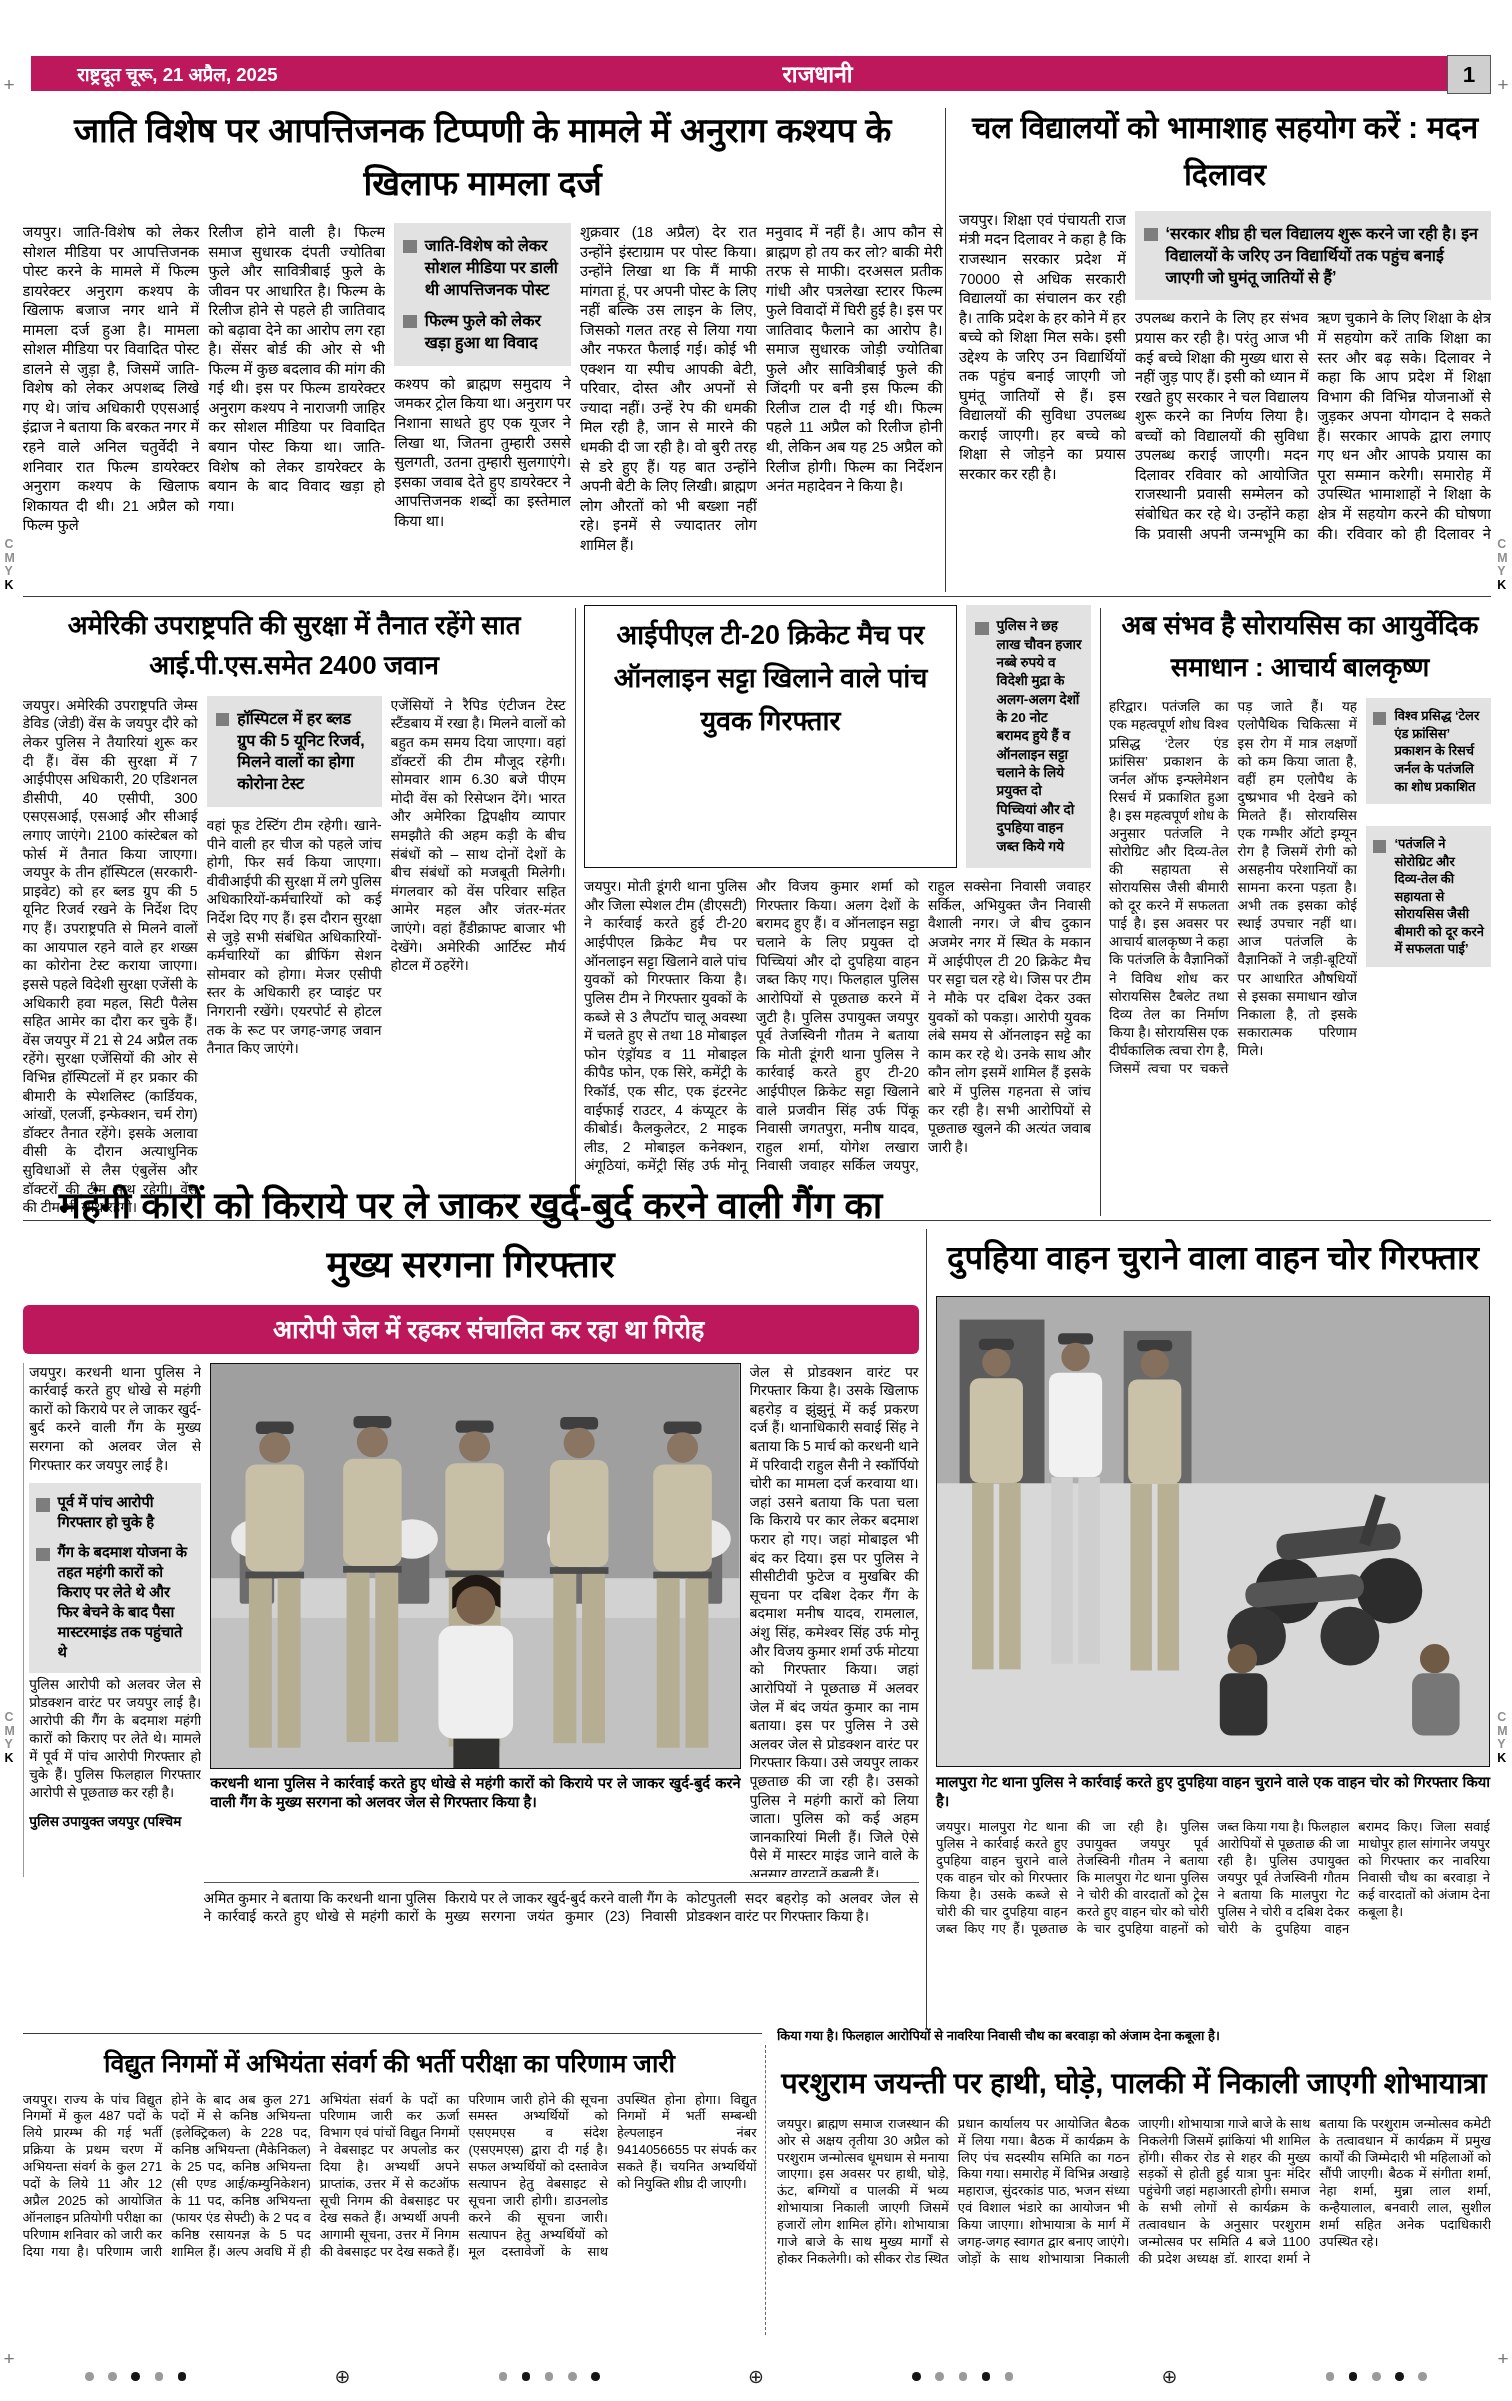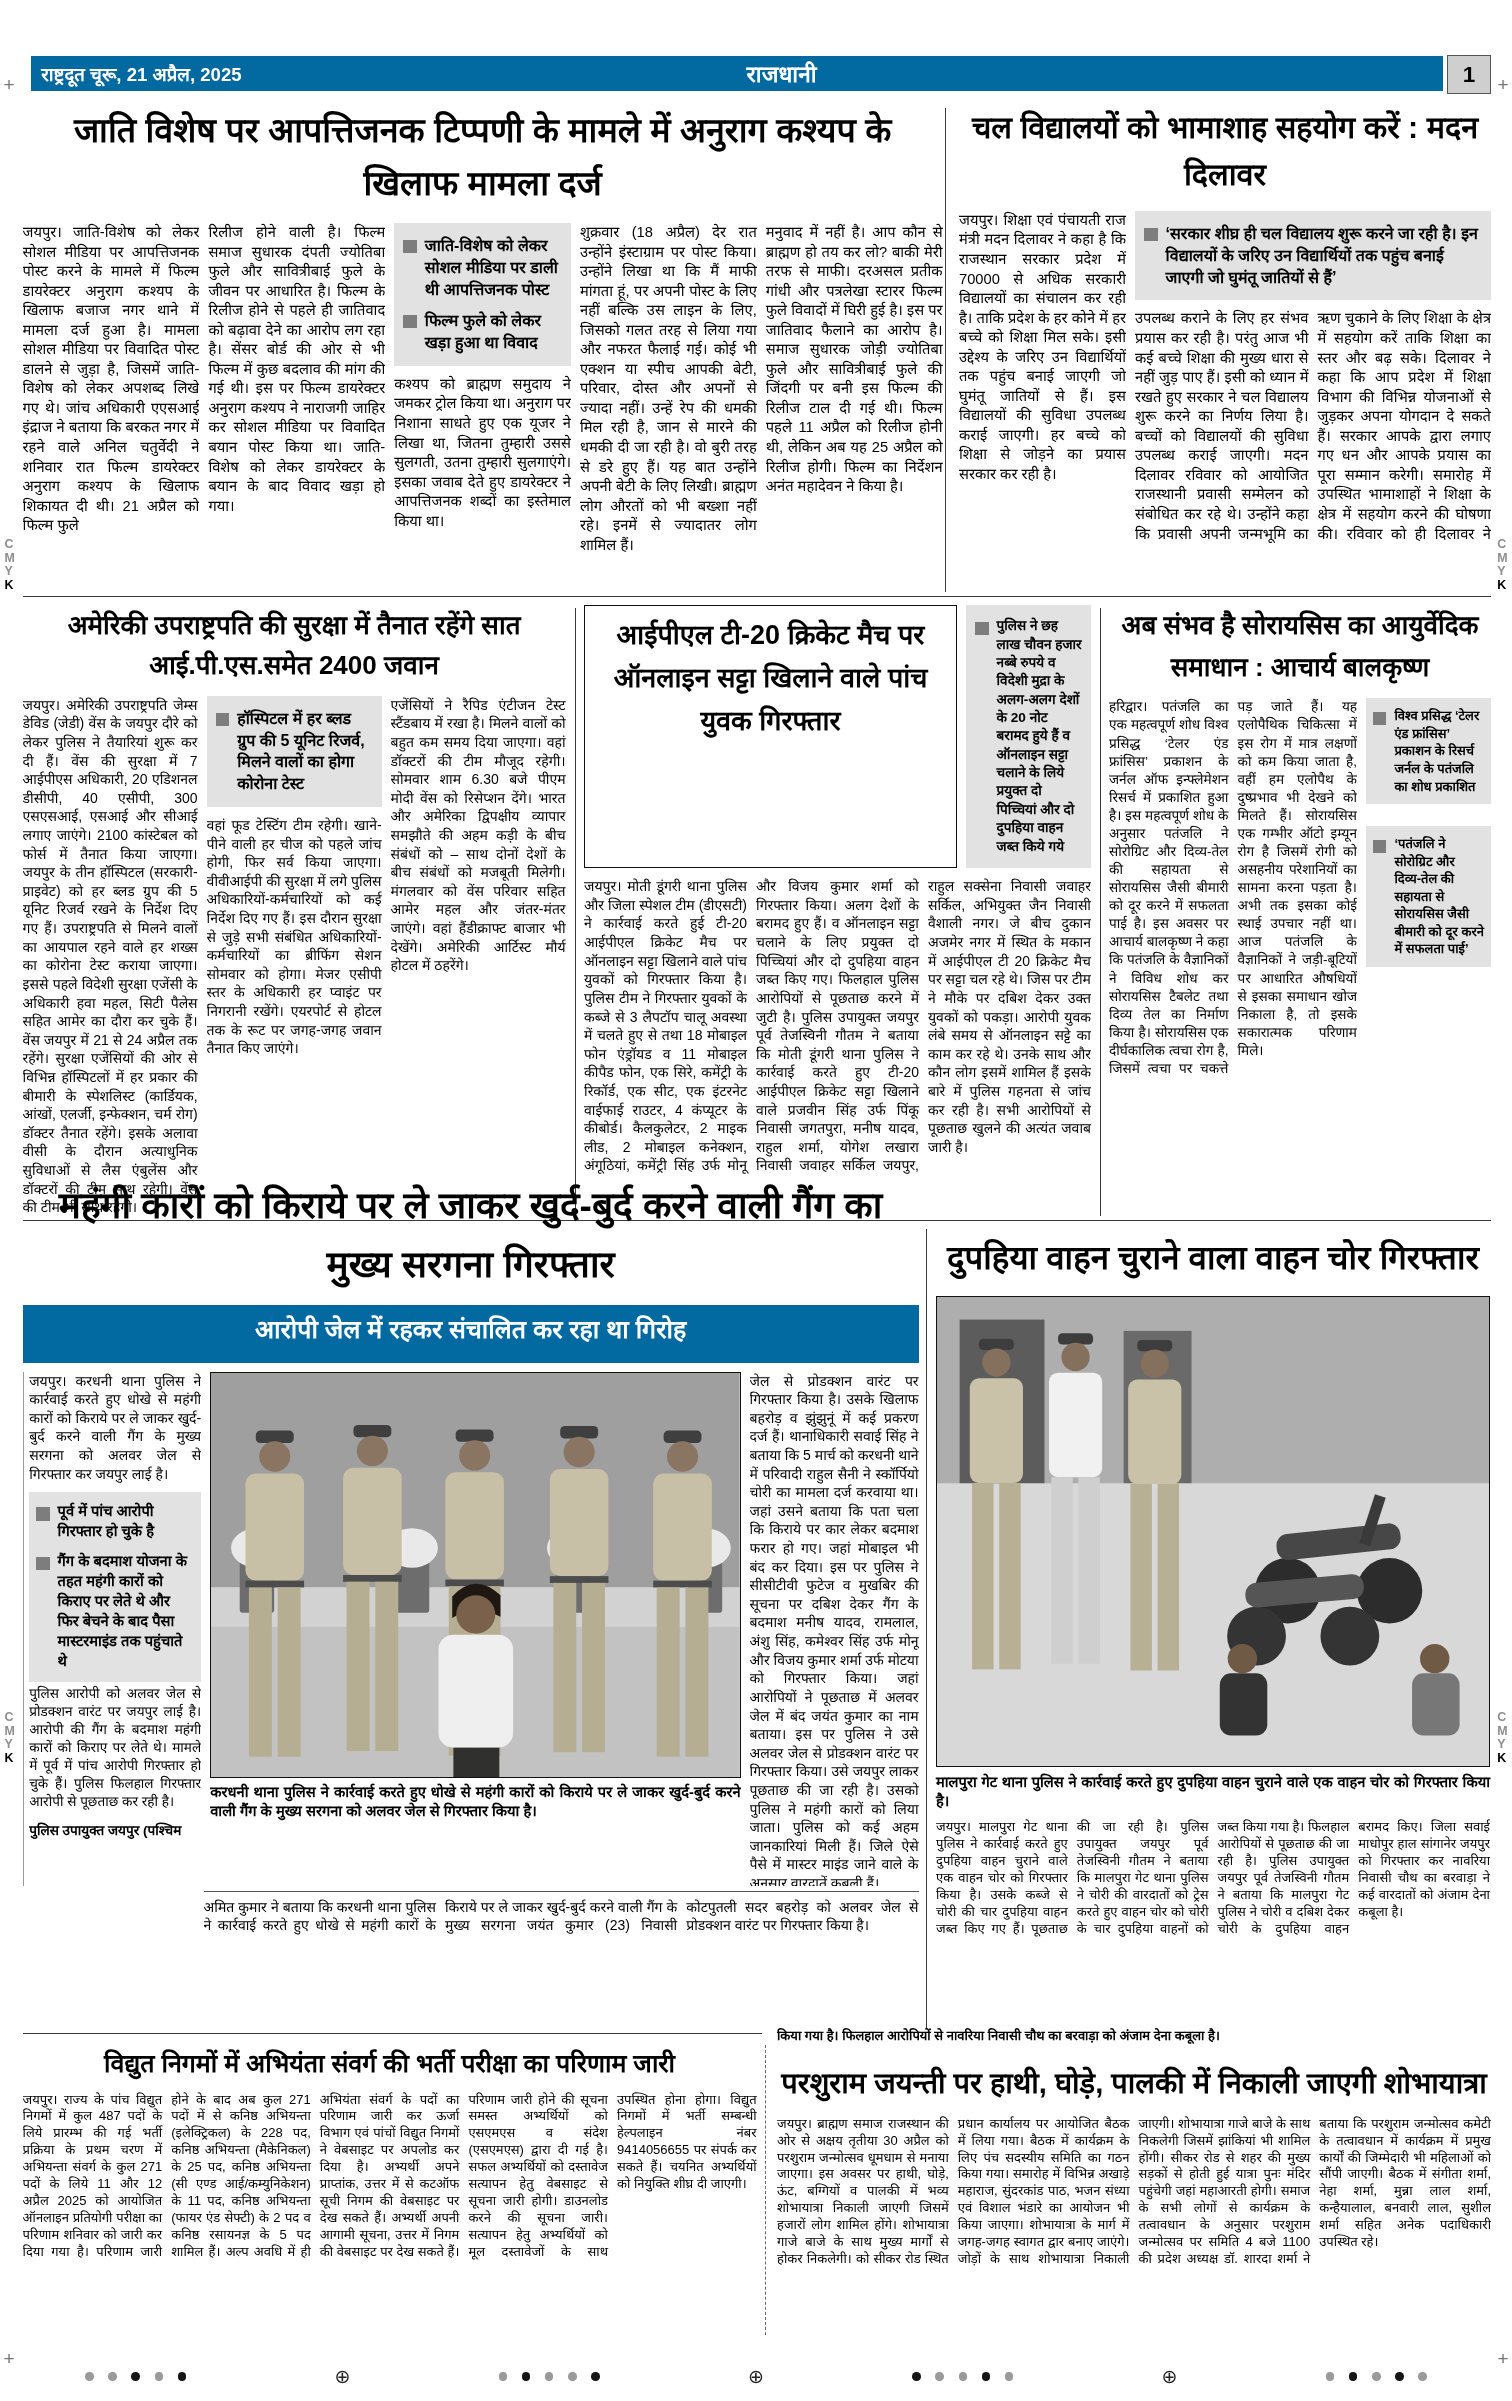--- a/index.html
+++ b/index.html
@@ -14,21 +14,21 @@
   .small-txt{text-align:justify;font-size:13px;line-height:1.3;overflow:hidden;}
   .cols2{column-count:2;column-gap:9px;}
   .cols3{column-count:3;column-gap:9px;}
   .cols4{column-count:4;column-gap:9px;}
   .cols5{column-count:5;column-gap:9px;}
   .flexrow{display:flex;gap:9px;}
   .graybox{background:#e2e2e2;padding:12.4px 9px;}
   .b-item{display:flex;gap:8px;font-weight:bold;font-size:16px;line-height:1.35;margin-bottom:10.2px;}
   .b-item:last-child{margin-bottom:0;}
   .sq{width:13.6px;height:13.6px;background:#7d7d7d;flex:0 0 auto;margin-top:4.5px;}
-  .band{background:#0369a1;color:#fff;}
+  .band{background:#be185d;color:#fff;padding-left:36px;}
   .vrule{position:absolute;width:1.1px;background:#3a3a3a;}
   .hrule{position:absolute;height:1.1px;background:#3a3a3a;}
   .photo-frame{border:1.7px solid #111;background:#cfcfcf;overflow:hidden;}
   .caption{font-weight:bold;font-size:14.7px;line-height:1.3;text-align:justify;margin-top:5.6px;}
   .cmyk-stack{position:absolute;display:flex;flex-direction:column;gap:1.1px;
     font-size:12.4px;font-weight:bold;line-height:1;color:#8f8f8f;}
   .cmyk-stack .k{color:#000;}
   .crop{position:absolute;color:#777;font-size:19px;line-height:1;}
   .dotsrow{position:absolute;left:85px;right:85px;top:2365px;display:flex;
     align-items:center;justify-content:space-between;}
@@ -175,21 +175,21 @@
             </div>
         </div>
       </div>
     </div>
   </div>
 
   <div class="hrule" style="left:22.6px;top:1220px;width:1468px;"></div>
 
   <div class="abs" style="left:22.6px;top:1167px;width:896px;">
     <div class="hl" style="font-size:37px;line-height:1.6;padding-top:9px;">महंगी कारों को किराये पर ले जाकर खुर्द-बुर्द करने वाली गैंग का मुख्य सरगना गिरफ्तार</div>
-    <div class="band hl" style="font-size:25px;height:58px;line-height:49px;margin-top:10.2px;">आरोपी जेल में रहकर संचालित कर रहा था गिरोह</div>
+    <div class="band hl" style="font-size:25px;height:49px;line-height:49px;margin-top:10.2px;border-radius:6px;">आरोपी जेल में रहकर संचालित कर रहा था गिरोह</div>
     <div class="flexrow" style="margin-top:9px;height:514px;">
       <div style="width:172px;flex:0 0 auto;overflow:hidden;border-left:0.6px solid #999;padding-left:5.6px;">
         <div class="body-txt" style="font-size:14px;">जयपुर। करधनी थाना पुलिस ने कार्रवाई करते हुए धोखे से महंगी कारों को किराये पर ले जाकर खुर्द-बुर्द करने वाली गैंग के मुख्य सरगना को अलवर जेल से गिरफ्तार कर जयपुर लाई है।</div>
         <div class="graybox" style="margin-top:9px;padding:10.2px 6.8px;">
           <div class="b-item" style="font-size:14.7px;">
               <span class="sq"></span>
               <span>पूर्व में पांच आरोपी गिरफ्तार हो चुके है</span>
             </div>
           <div class="b-item" style="font-size:14.7px;">
               <span class="sq"></span>

